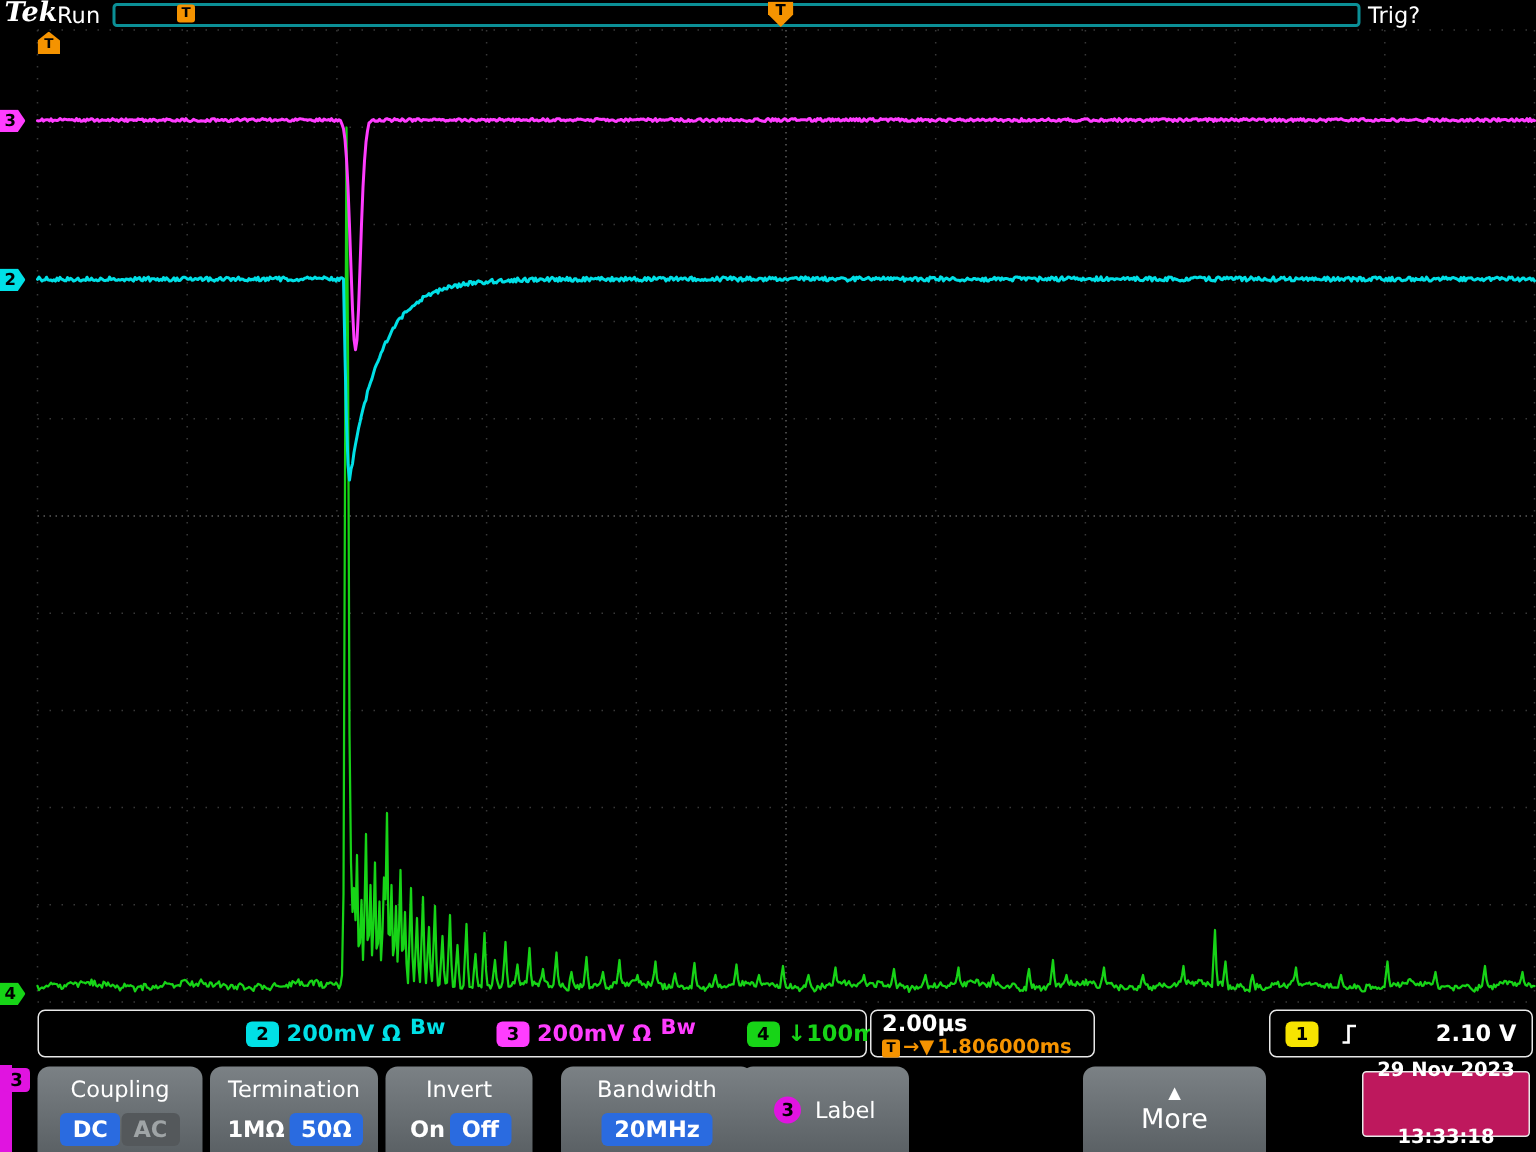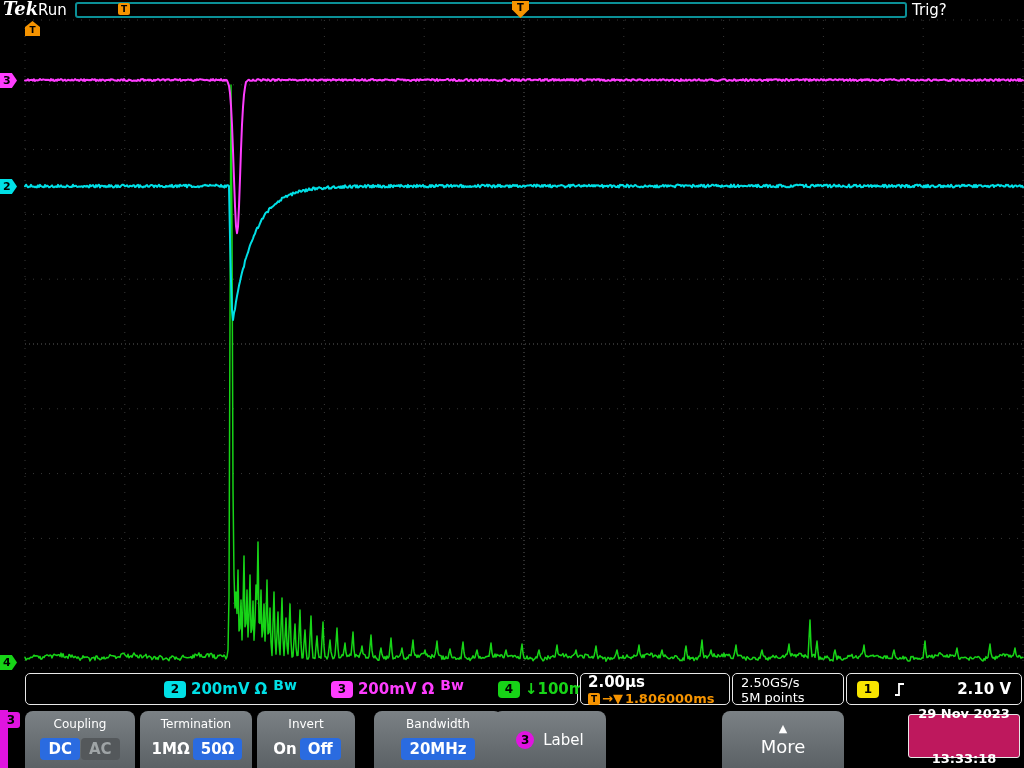--- a/index.html
+++ b/index.html
@@ -53,21 +53,21 @@
               color:#fff;font-weight:bold;font-size:15px;}
   .b-yel{background:#f7e400;}
   .trig-level{margin-left:auto;}
 
   
   .side-strip{left:0;top:710px;width:8px;height:58px;background:#e014e0;}
   .side-badge{left:2px;top:712px;width:18px;height:16px;background:#e014e0;border-radius:3px;
               color:#000;font:bold 12px/16px "DejaVu Sans",sans-serif;text-align:center;}
   .mbtn{top:711px;height:57px;background:linear-gradient(#7b8185,#5b6165);
         border-radius:8px 8px 0 0;color:#fff;box-sizing:border-box;}
-  .mtitle{text-align:center;font-size:12px;margin-top:6px;}
+  .mtitle{text-align:center;font-size:15px;margin-top:6px;}
   .chips{display:flex;justify-content:center;align-items:center;gap:1px;margin-top:7px;height:22px;}
   .chip{height:22px;line-height:22px;padding:0 8px;border-radius:4px;font-size:15px;font-weight:bold;}
   .chip-active{background:#2a6be0;color:#fff;}
   .chip-plain{color:#fff;padding:0 2px;}
   .chip-dim{background:#54585b;color:#9fa4a6;}
   .mbtn-label{display:flex;align-items:center;justify-content:center;gap:9px;}
   .cbadge{width:18px;height:18px;border-radius:50%;background:#e014e0;color:#000;
           font:bold 12px/18px "DejaVu Sans",sans-serif;text-align:center;flex:none;}
   .label-text{font-size:15px;}
   .mbtn-more{display:flex;flex-direction:column;align-items:center;justify-content:center;gap:2px;}
@@ -145,24 +145,20 @@
 
   <div class="abs robox robox-tb">
     <div class="tb-scale">2.00µs</div>
     <div class="tb-delay">
       <span class="tbadge">T</span>
       <span>→▼</span>
       <span>1.806000ms</span>
     </div>
   </div>
 
-  <div class="abs robox robox-acq">
-    <div>2.50GS/s</div>
-    <div>5M points</div>
-  </div>
 
   <div class="abs robox robox-trig">
     <span class="badge b-yel">1</span>
     <svg width="13" height="17">
       <path d="M2 14 H6 V3 H11" fill="none" stroke="#ffffff" stroke-width="1.8"></path>
     </svg>
     <span class="trig-level">2.10 V</span>
   </div>
 
   <div class="abs side-strip"></div>

